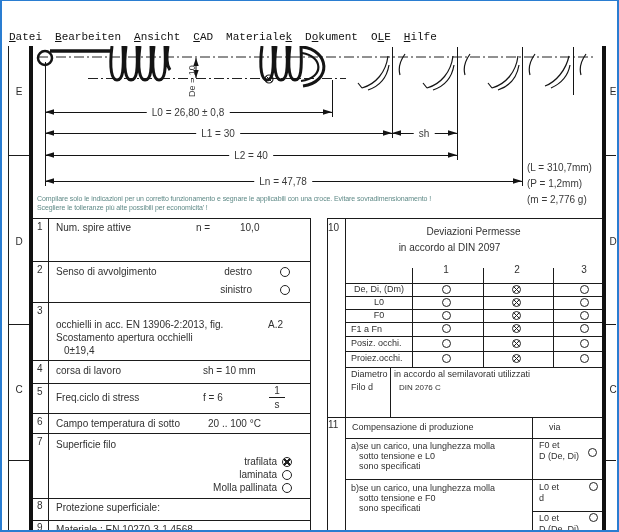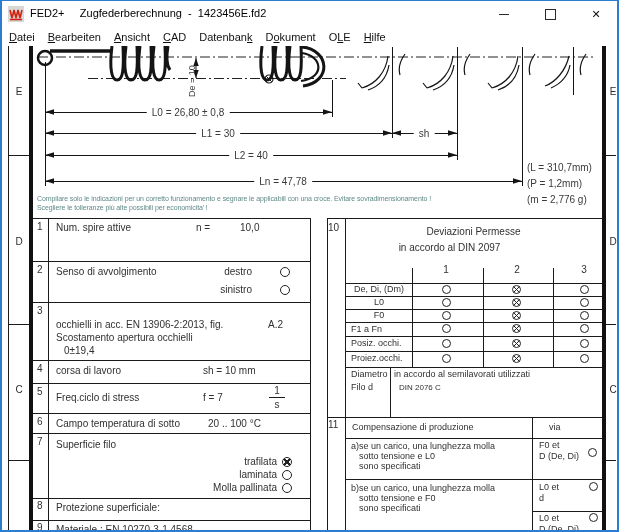--- a/index.html
+++ b/index.html
@@ -27,21 +27,21 @@
   
   #titlebar{position:absolute;left:0;top:0;width:619px;height:28px;background:#fff;}
   #title{position:absolute;left:30px;top:7px;font-size:11px;color:#000;white-space:pre;}
   .winbtn{position:absolute;top:0;width:46px;height:28px;display:flex;align-items:center;
           justify-content:center;}
   .minbar{width:10px;height:1px;background:#2a2a2a;}
   .maxbox{width:9px;height:9px;border:1px solid #2a2a2a;}
   .closex{font-size:11px;color:#111;}
   
   #menubar{position:absolute;left:0;top:28px;width:619px;height:18px;background:#fff;
-           display:flex;align-items:center;gap:13px;padding-left:9px;box-sizing:border-box;}
+           display:flex;align-items:center;gap:13px;padding-left:9px;box-sizing:border-box;font-family:Liberation Mono, monospace;}
   .mitem{font-size:11px;color:#111;white-space:pre;}
   .mn{text-decoration:underline;text-underline-offset:1px;}
   
   .edge{position:absolute;background:#2a7dd1;}
   svg.linework{position:absolute;left:0;top:0;}
 </style>
 </head>
 <body>
 
 <div id="win">
@@ -133,21 +133,21 @@
   <div class="t" style="left:268px;top:319px">A.2</div>
   <div class="t" style="left:56px;top:332px">Scostamento apertura occhielli</div>
   <div class="t" style="left:64px;top:345px">0±19,4</div>
 
   <div class="t" style="left:37px;top:363px">4</div>
   <div class="t" style="left:56px;top:365px">corsa di lavoro</div>
   <div class="t" style="left:203px;top:365px">sh = 10 mm</div>
 
   <div class="t" style="left:37px;top:386px">5</div>
   <div class="t" style="left:56px;top:392px">Freq.ciclo di stress</div>
-  <div class="t" style="left:203px;top:392px">f = 7</div>
+  <div class="t" style="left:203px;top:392px">f = 6</div>
   <div class="t ctr" style="left:269px;width:16px;top:385px">1</div>
   <div class="t ctr" style="left:269px;width:16px;top:399px">s</div>
 
   <div class="t" style="left:37px;top:416px">6</div>
   <div class="t" style="left:56px;top:418px">Campo temperatura di sotto</div>
   <div class="t" style="left:208px;top:418px">20 .. 100 °C</div>
 
   <div class="t" style="left:37px;top:436px">7</div>
   <div class="t" style="left:56px;top:439px">Superficie filo</div>
   <div class="t rt" style="left:180px;width:97px;top:456px">trafilata</div>
@@ -218,44 +218,27 @@
   <div class="t s9" style="left:351px;top:483px">b)se un carico, una lunghezza molla</div>
   <div class="t s9" style="left:359px;top:493px">sotto tensione e F0</div>
   <div class="t s9" style="left:359px;top:503px">sono specificati</div>
   <div class="t s9" style="left:539px;top:482px">L0 et</div>
   <div class="t s9" style="left:539px;top:493px">d</div>
   <span class="radio" style="left:589px;top:482px" data-checked="false"></span>
   <div class="t s9" style="left:539px;top:513px">L0 et</div>
   <div class="t s9" style="left:539px;top:524px">D (De, Di)</div>
   <span class="radio" style="left:589px;top:513px" data-checked="false"></span>
 
-  <div id="titlebar">
-    <svg width="16" height="16" style="position:absolute;left:8px;top:6px">
-      <rect x="0" y="0" width="16" height="16" fill="#d8d8d8"></rect>
-      <path d="M2,4 L4,12 L6,4 L8,12 L10,4 L12,12 L14,4" stroke="#d42310" stroke-width="1.6" fill="none"></path>
-      <path d="M2,13.5 H14" stroke="#d42310" stroke-width="1.6" fill="none"></path>
-    </svg>
-    <span id="title">FED2+     Zugfederberechnung  -  1423456E.fd2</span>
-    <div class="winbtn" style="left:481px">
-        <span class="minbar"></span>
-      </div>
-    <div class="winbtn" style="left:527px">
-        <span class="maxbox"></span>
-      </div>
-    <div class="winbtn" style="left:573px">
-        <span class="closex">✕</span>
-      </div>
-  </div>
 
   <div id="menubar">
     <span class="mitem"><span class="mn">D</span><span>atei</span></span>
     <span class="mitem"><span class="mn">B</span><span>earbeiten</span></span>
     <span class="mitem"><span class="mn">A</span><span>nsicht</span></span>
     <span class="mitem"><span class="mn">C</span><span>AD</span></span>
-    <span class="mitem"><span>Datenban</span><span class="mn">k</span></span>
+    <span class="mitem"><span>Materiale</span><span class="mn">k</span></span>
     <span class="mitem"><span>D</span><span class="mn">o</span><span>kument</span></span>
     <span class="mitem"><span>O</span><span class="mn">L</span><span>E</span></span>
     <span class="mitem"><span class="mn">H</span><span>ilfe</span></span>
   </div>
 
   <div class="edge" style="left:0;top:0;width:619px;height:1px"></div>
   <div class="edge" style="left:0;top:0;width:2px;height:532px"></div>
   <div class="edge" style="left:617px;top:0;width:2px;height:532px"></div>
   <div class="edge" style="left:0;top:530px;width:619px;height:2px"></div>
 </div>

